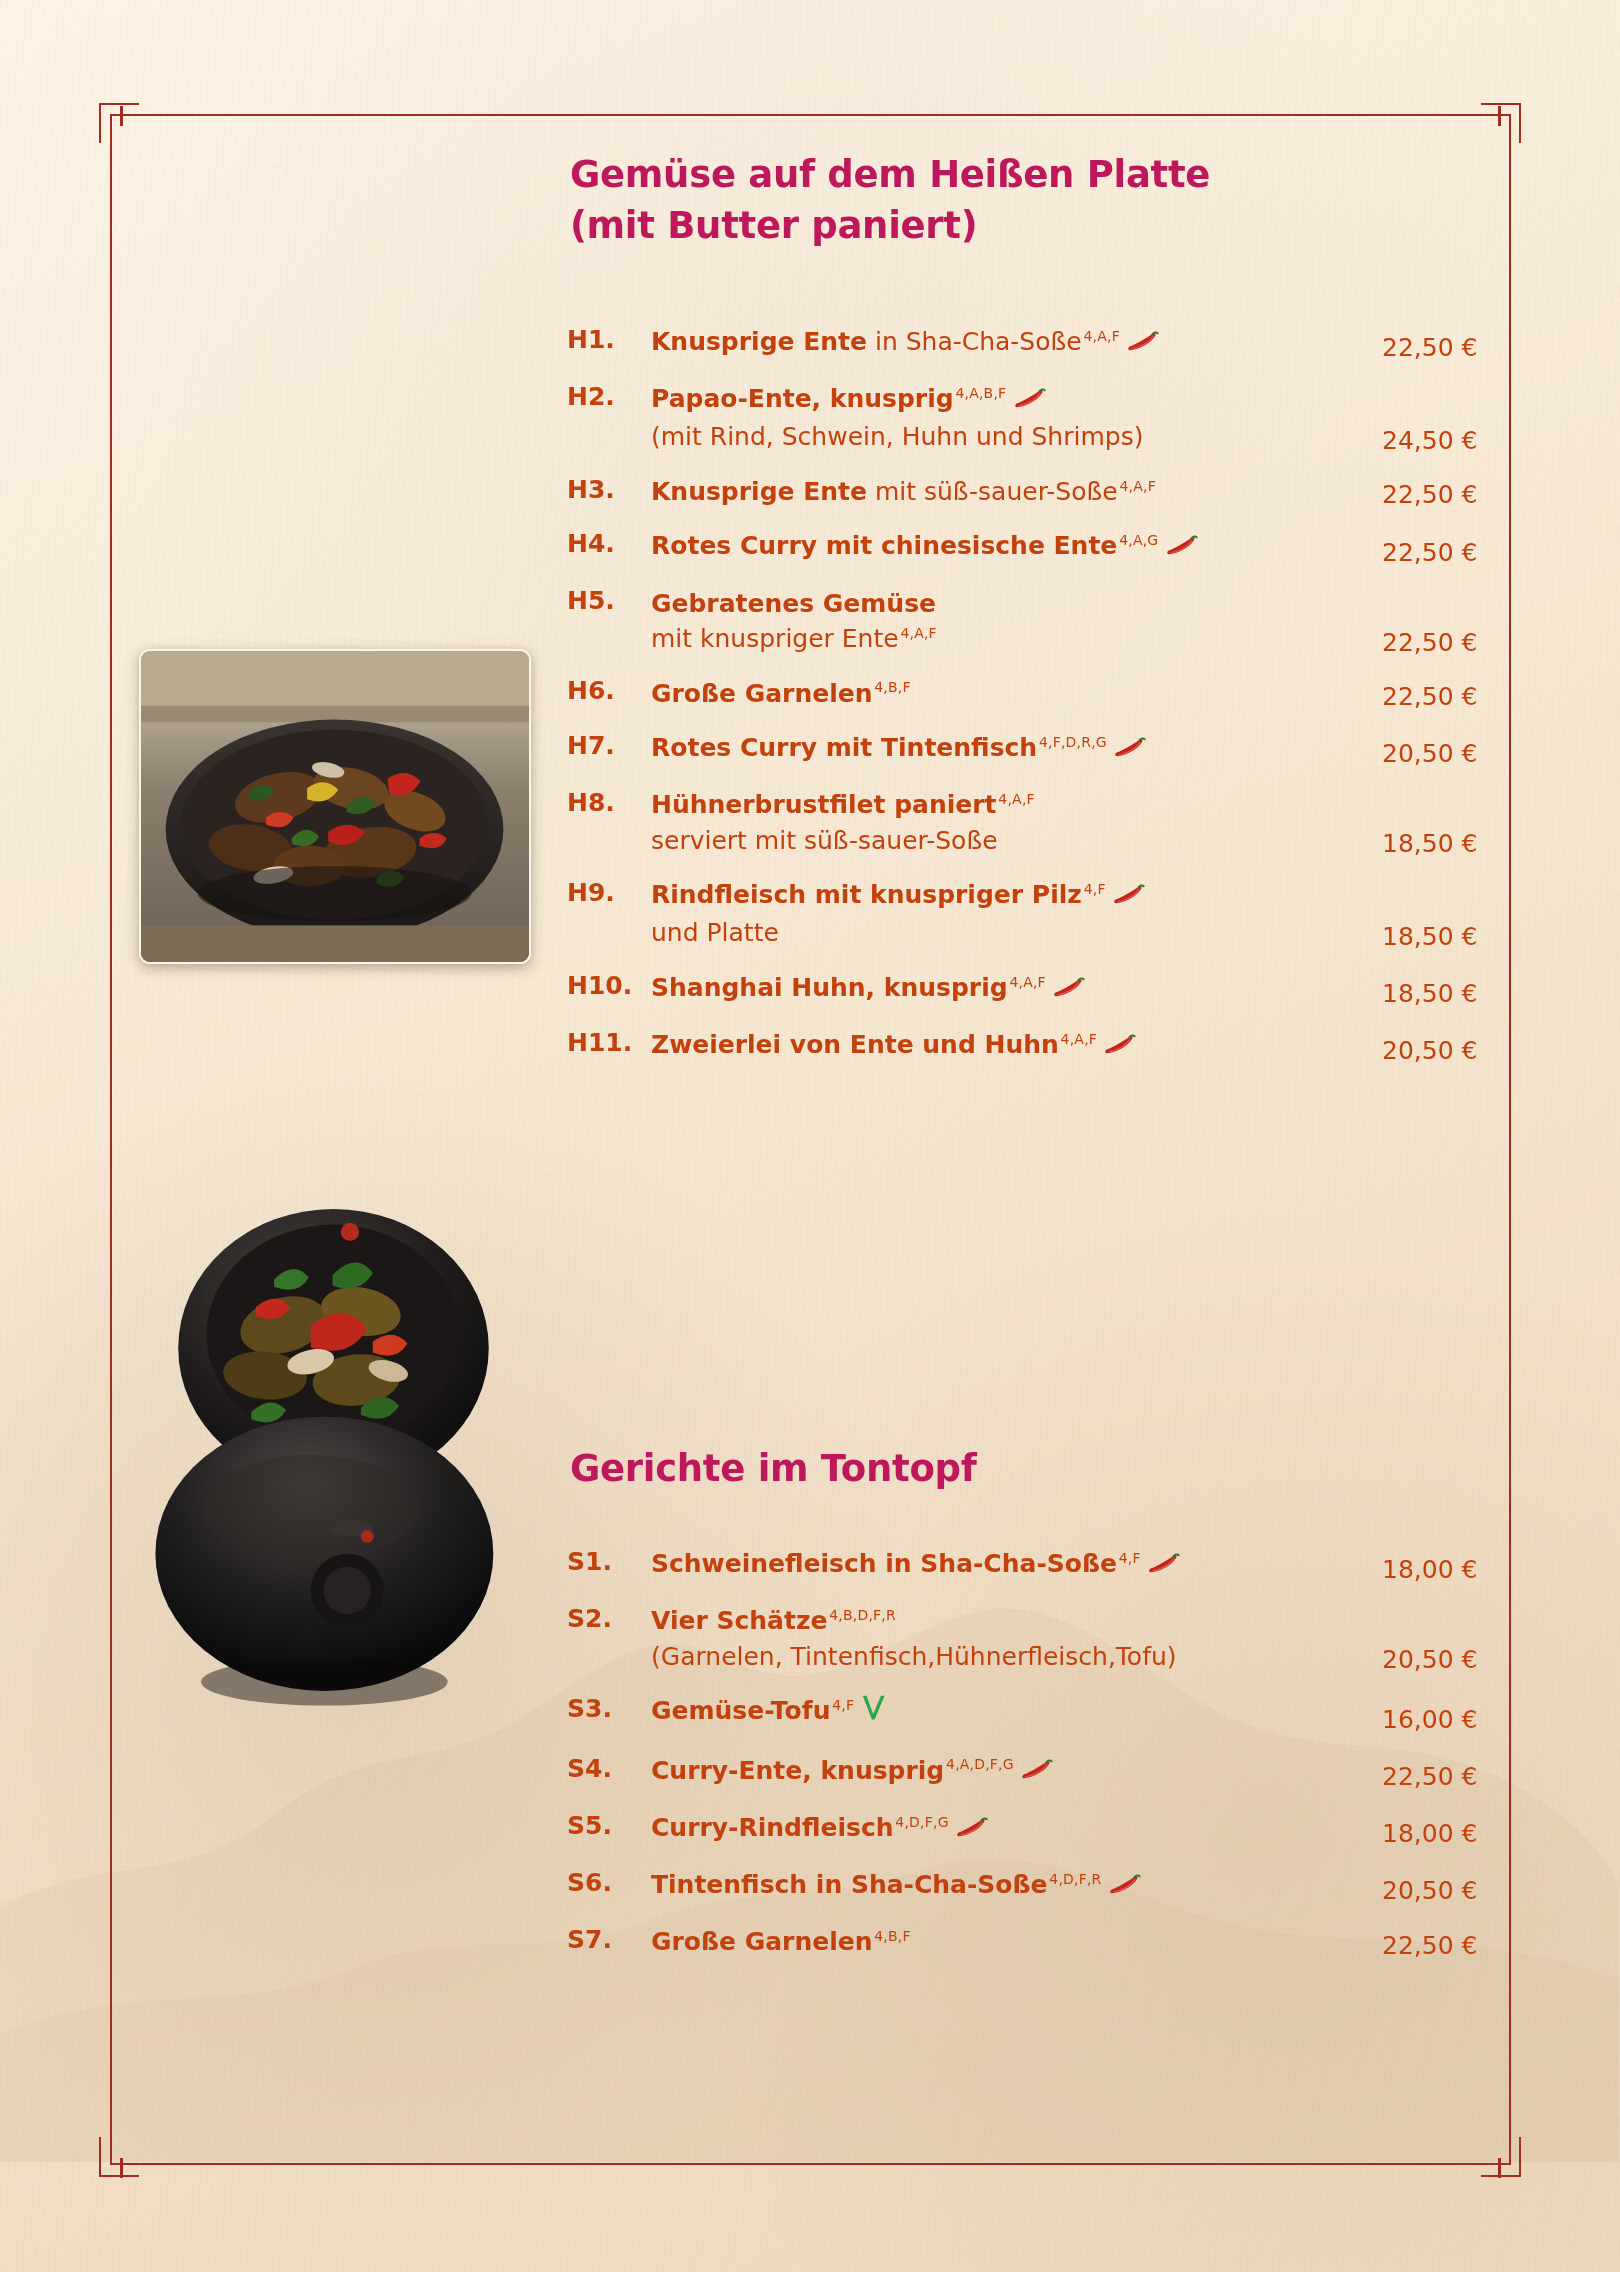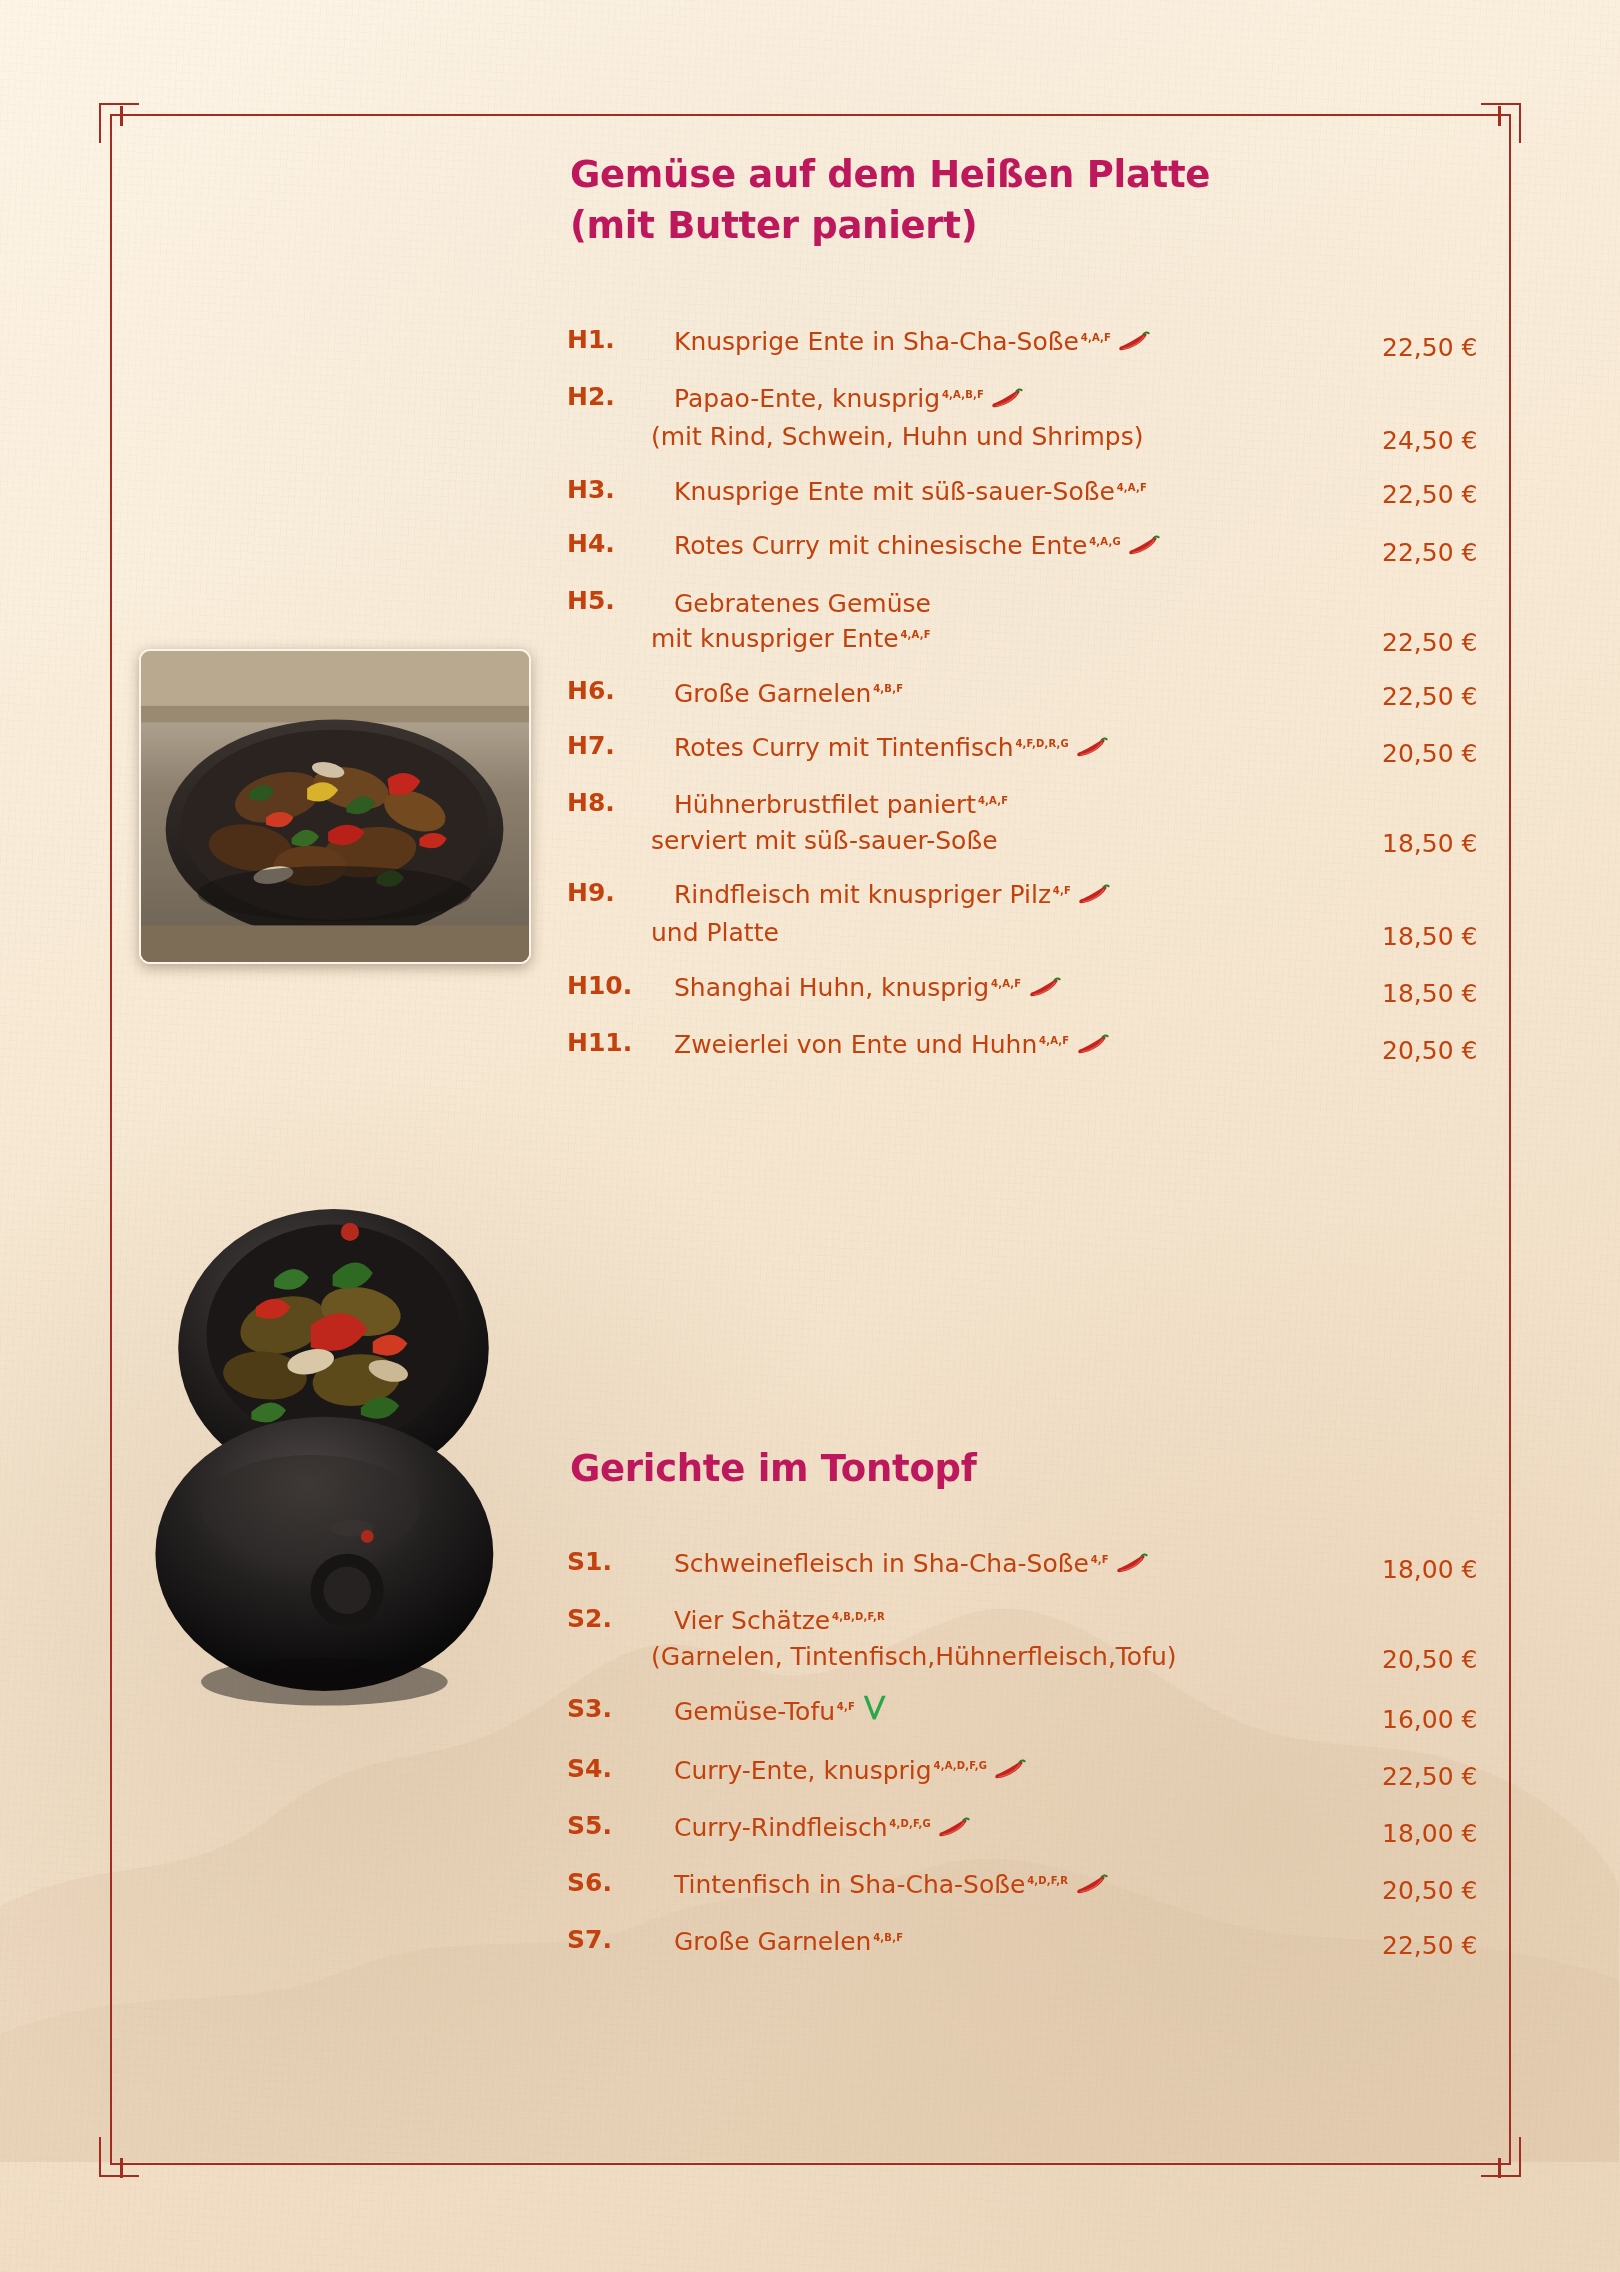--- a/index.html
+++ b/index.html
@@ -114,32 +114,32 @@
     font-weight: bold;
     white-space: nowrap;
     padding-top: 0.9px;
   }
   .item .desc {
     padding-right: 9.1px;
   }
   .item .desc .line {
     line-height: 1.42;
   }
-  .item .desc .bold { font-weight: normal; margin-left: 23px; }
+  .item .desc .bold { font-weight: bold; }
   .item .price {
     text-align: left;
     white-space: nowrap;
     padding-top: 0.9px;
     align-self: end;
   }
   .item.two-line .price { padding-top: 38px; }
 
   sup.alg {
-    font-size: 10px;
-    font-weight: bold;
+    font-size: 14px;
+    font-weight: normal;
     vertical-align: super;
     letter-spacing: 0.2px;
     margin-left: 1.8px;
   }
 
   
   .chili {
     display: inline-block;
     vertical-align: -2.7px;
     margin-left: 6.4px;

